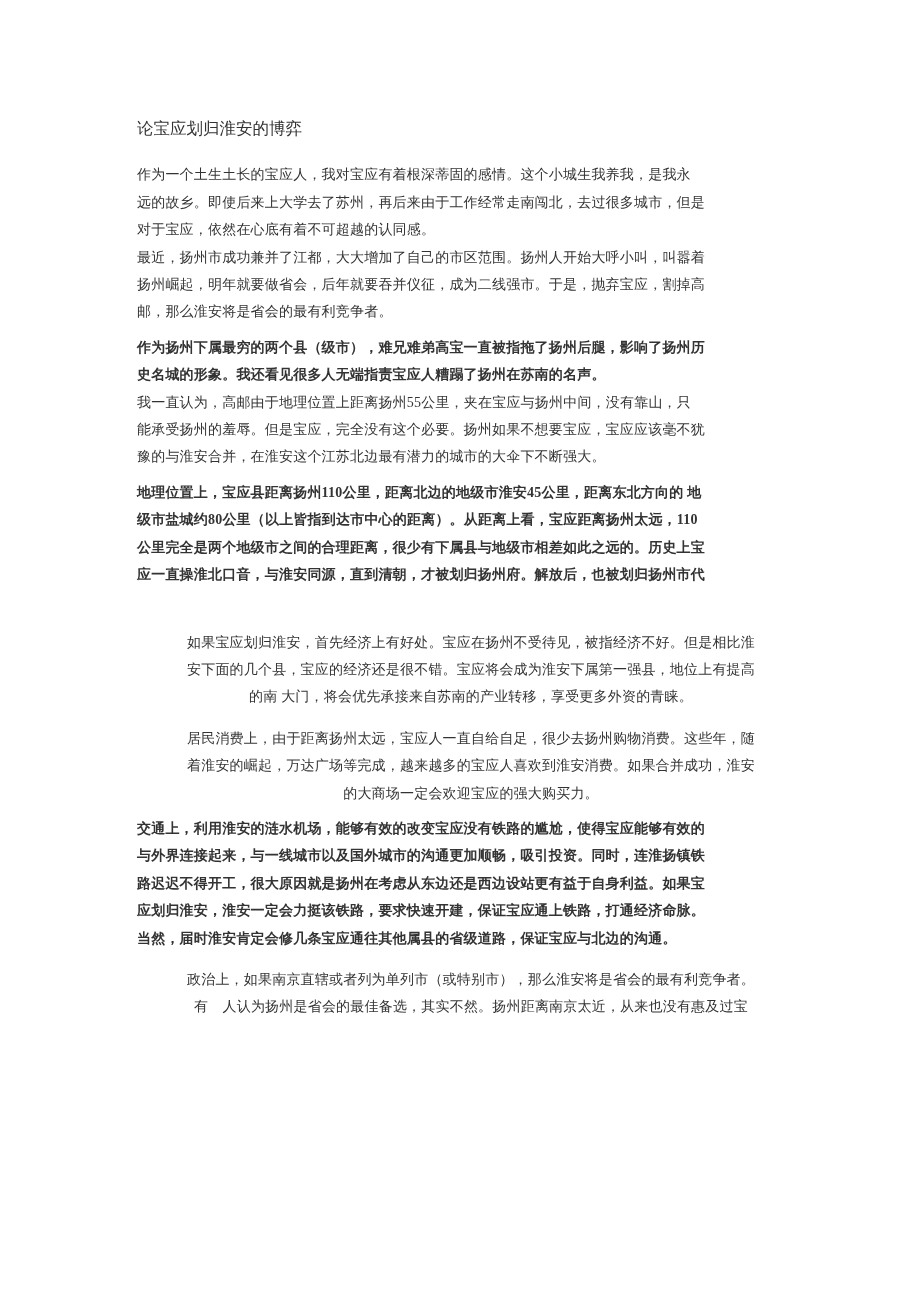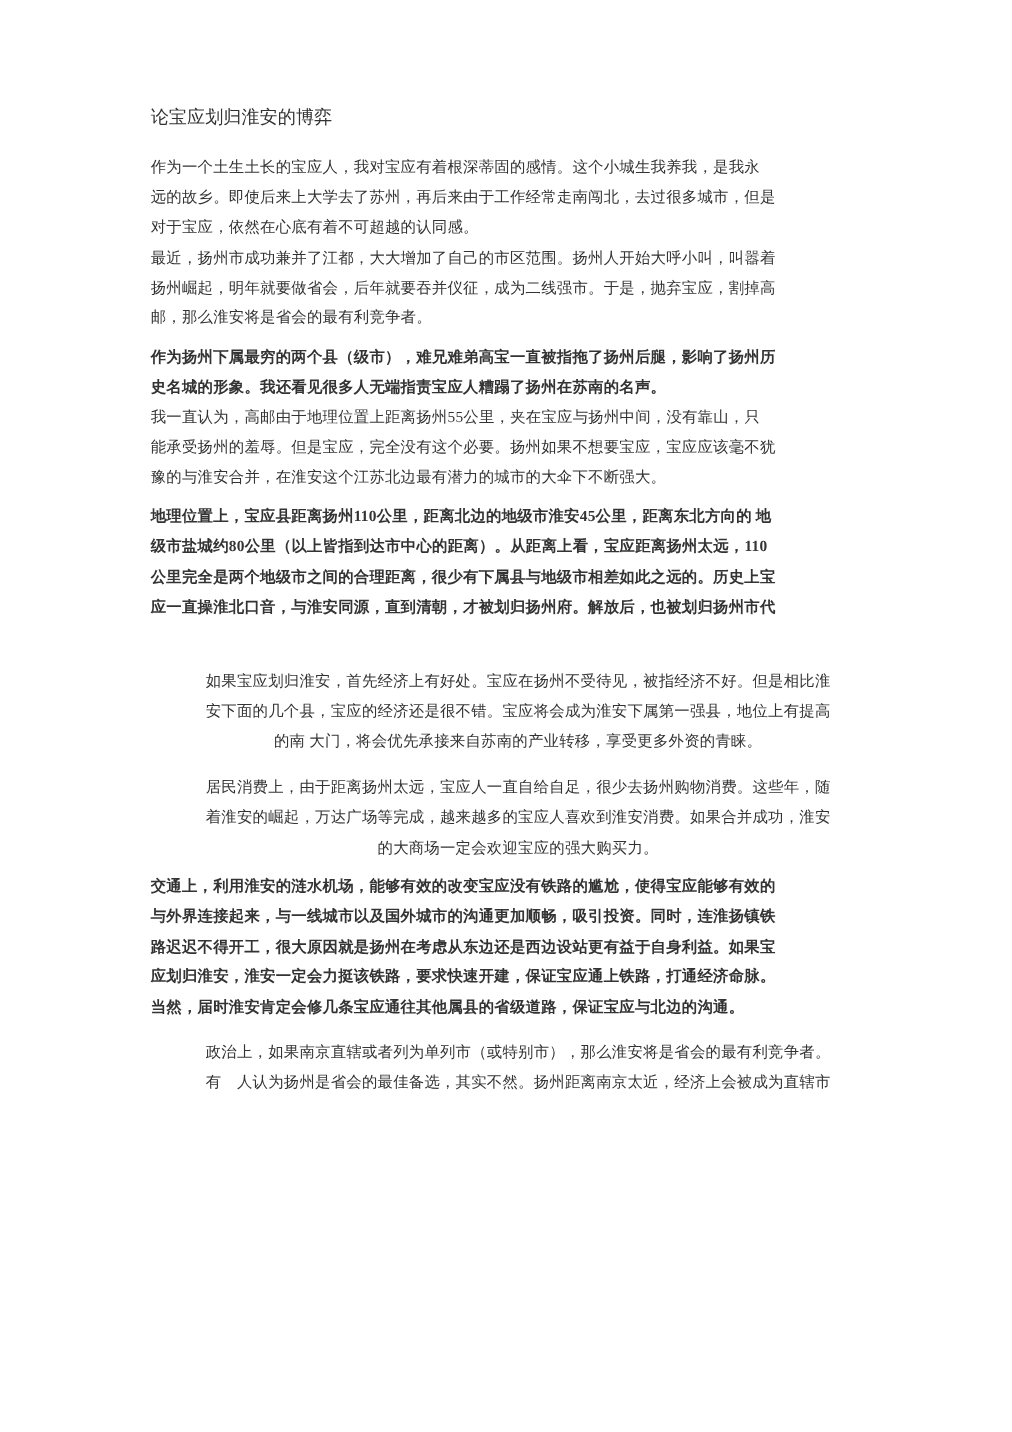--- a/index.html
+++ b/index.html
@@ -19,20 +19,21 @@
     width: 920px;
     height: 1302px;
     padding: 93px 115px 0 137px;
     background: #ffffff;
   }
   .doc-title {
     font-size: 16.5px;
     line-height: 27.4px;
     margin-bottom: 19px;
     white-space: pre-wrap;
+    margin-top: 22px;
   }
   .para {
     font-size: 14px;
     line-height: 27.4px;
     margin: 0;
   }
   .para .line {
     white-space: pre-wrap;
     letter-spacing: 0.2px;
   }
@@ -84,15 +85,15 @@
     </div>
   <div class="para mt-sm">
       <div class="line">交通上，利用淮安的涟水机场，能够有效的改变宝应没有铁路的尴尬，使得宝应能够有效的</div>
       <div class="line">与外界连接起来，与一线城市以及国外城市的沟通更加顺畅，吸引投资。同时，连淮扬镇铁</div>
       <div class="line">路迟迟不得开工，很大原因就是扬州在考虑从东边还是西边设站更有益于自身利益。如果宝</div>
       <div class="line">应划归淮安，淮安一定会力挺该铁路，要求快速开建，保证宝应通上铁路，打通经济命脉。</div>
       <div class="line">当然，届时淮安肯定会修几条宝应通往其他属县的省级道路，保证宝应与北边的沟通。</div>
     </div>
   <div class="para mt-md">
       <div class="line">政治上，如果南京直辖或者列为单列市（或特别市），那么淮安将是省会的最有利竞争者。</div>
-      <div class="line">有　人认为扬州是省会的最佳备选，其实不然。扬州距离南京太近，经济上会被成为直辖市</div>
+      <div class="line">有　人认为扬州是省会的最佳备选，其实不然。扬州距离南京太近，从来也没有惠及过宝</div>
     </div>
 </div>
 
 </body></html>

